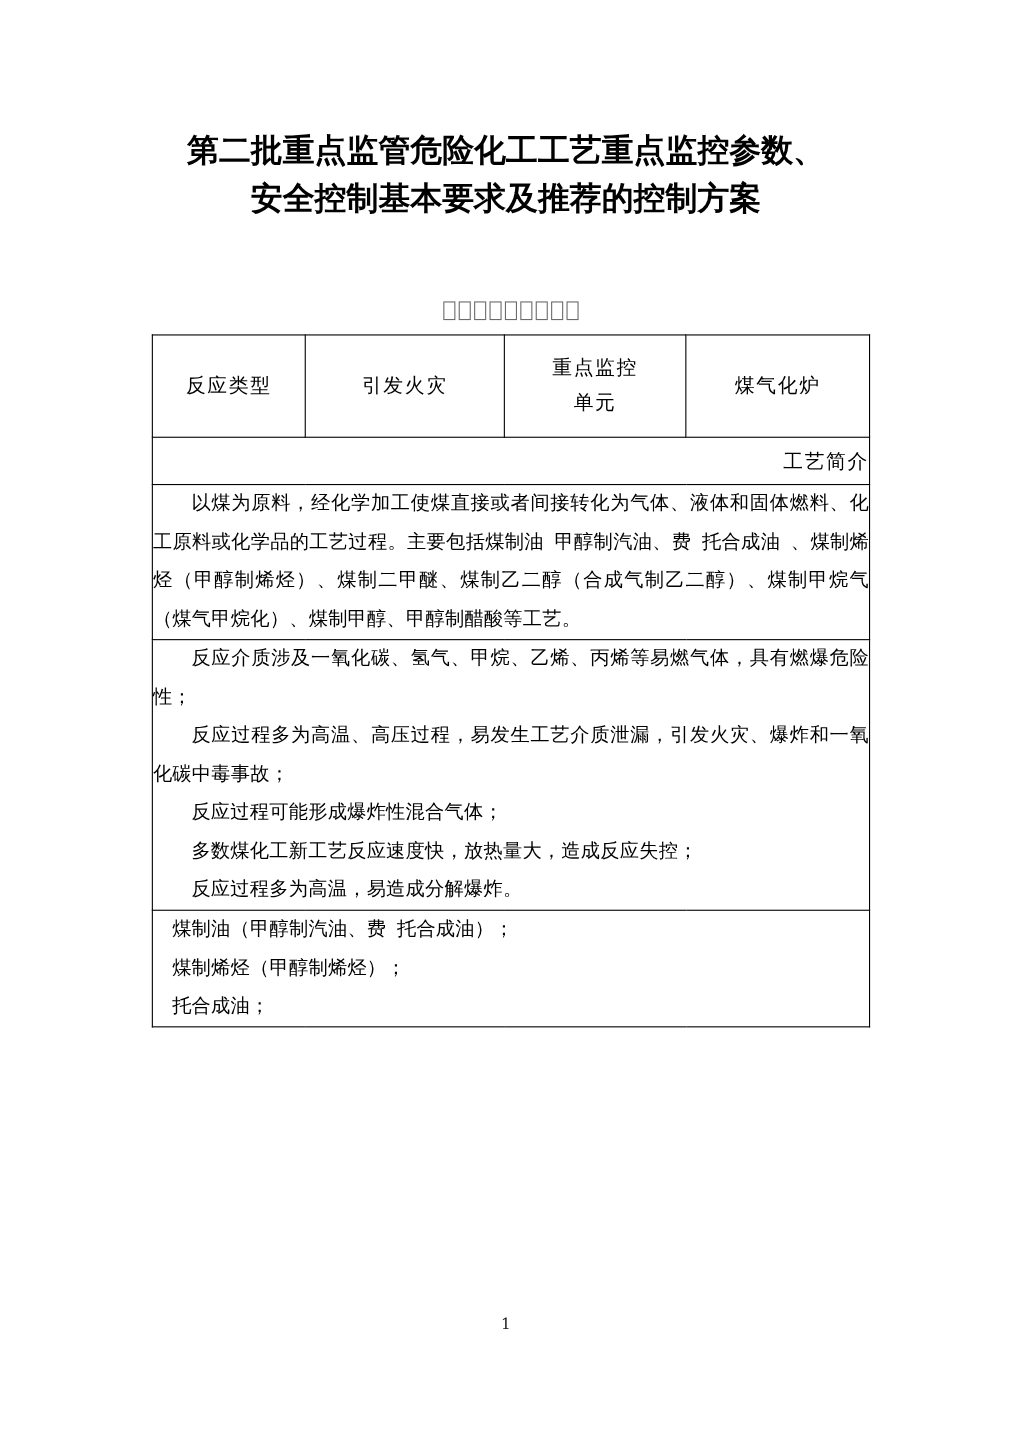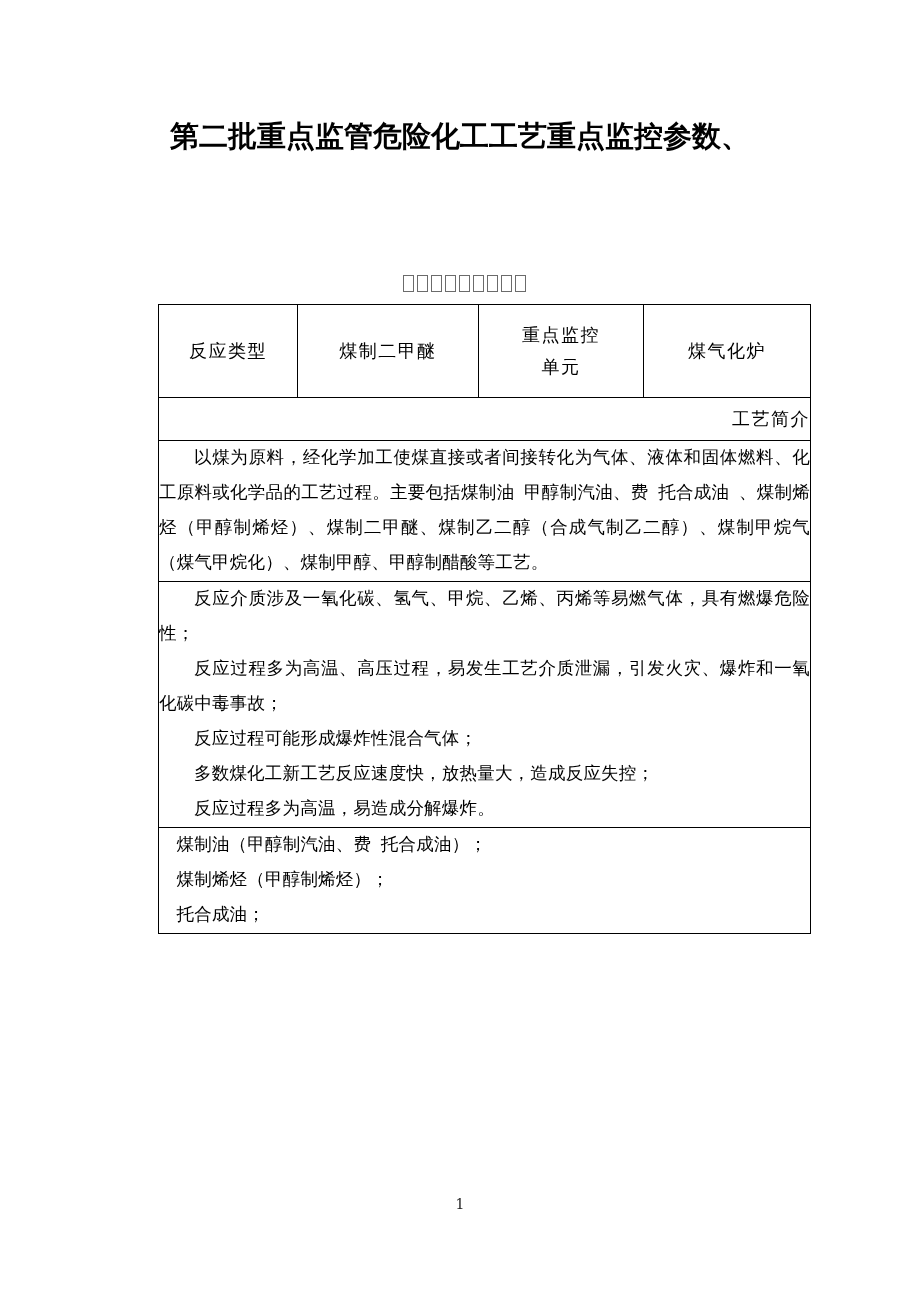--- a/index.html
+++ b/index.html
@@ -66,21 +66,20 @@
 
   
   .tbl {
     position: absolute;
     left: 138px;
     top: 300px;
     width: 652px;
     border-collapse: collapse;
     table-layout: fixed;
     font-size: 17.5px;
-    margin-left: 20px;
   }
   .tbl td {
     border: 1px solid #000000;
     padding: 0;
     vertical-align: middle;
     color: #000;
   }
 
   
   .hdr-cell {
@@ -109,21 +108,20 @@
     font-size: 17.5px;
     line-height: 35px;
     text-align: justify;
     text-justify: inter-ideograph;
     letter-spacing: 0.2px;
   }
   .body-cell p {
     margin: 0;
     text-align: justify;
     text-justify: inter-ideograph;
-    font-family: Liberation Mono, monospace;
   }
   .para-indent { text-indent: 2em; }
   .list-indent { text-indent: 1em; }
 
   .gap-sp { display: inline-block; width: 0.55em; }
 
   
   .page-number {
     position: absolute;
     left: 0;
@@ -135,37 +133,38 @@
     color: #1a1a1a;
   }
 </style>
 </head>
 <body>
 
 <div class="page">
 
   <div class="doc-title">
     <span class="t-line line1">第二批重点监管危险化工工艺重点监控参数、</span>
+    <span class="t-line line2">安全控制基本要求及推荐的控制方案</span>
   </div>
 
   <div class="subtitle">
     <span class="tofu-run" id="tofu-run"><span class="tofu"></span><span class="tofu"></span><span class="tofu"></span><span class="tofu"></span><span class="tofu"></span><span class="tofu"></span><span class="tofu"></span><span class="tofu"></span><span class="tofu"></span></span>
   </div>
 
   <table class="tbl">
     <colgroup>
       <col style="width:139px">
       <col style="width:181px">
       <col style="width:165px">
       <col style="width:167px">
     </colgroup>
     <tbody>
       <tr>
         <td class="hdr-cell">反应类型</td>
-        <td class="hdr-cell">煤制二甲醚</td>
+        <td class="hdr-cell">引发火灾</td>
         <td class="hdr-cell">
           <span class="two-line">重点监控</span>
           <span class="two-line">单元</span>
         </td>
         <td class="hdr-cell">煤气化炉</td>
       </tr>
 
       <tr>
         <td class="sec-cell" colspan="4">工艺简介</td>
       </tr>

